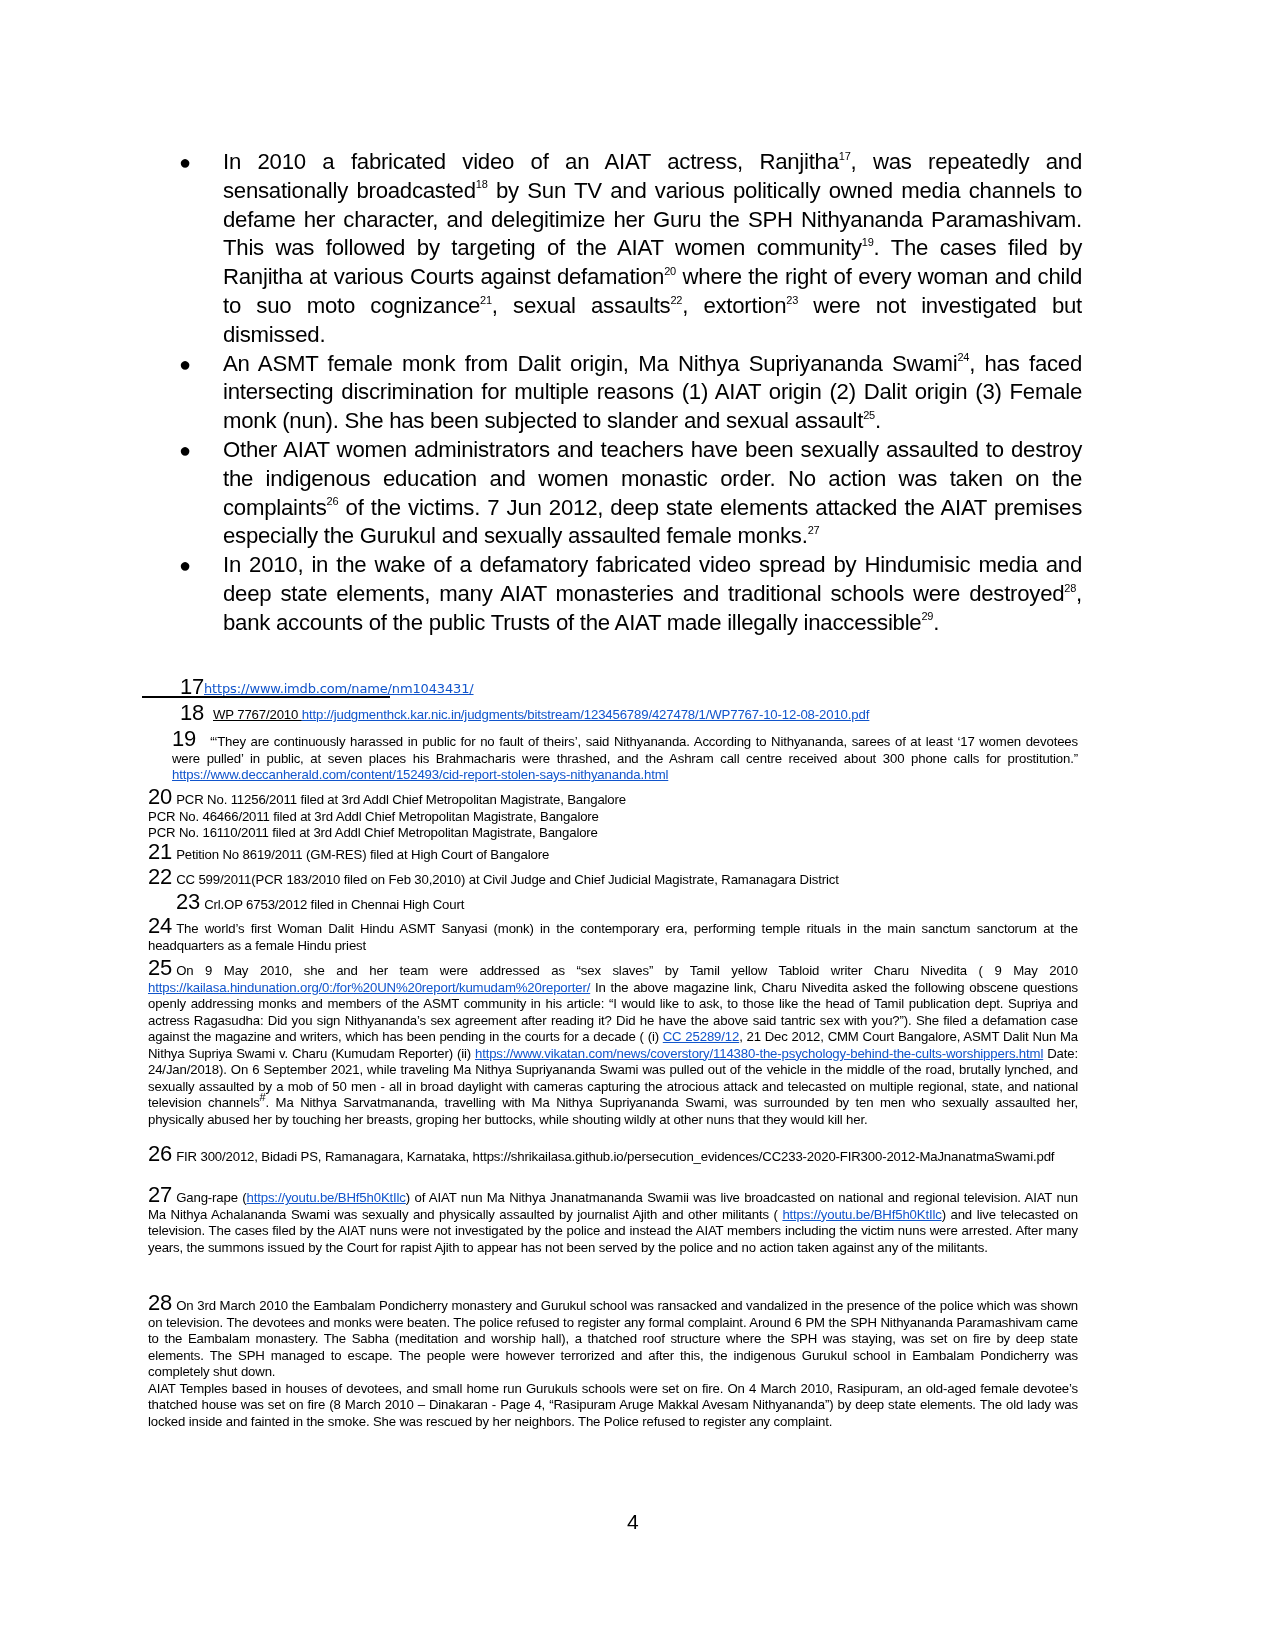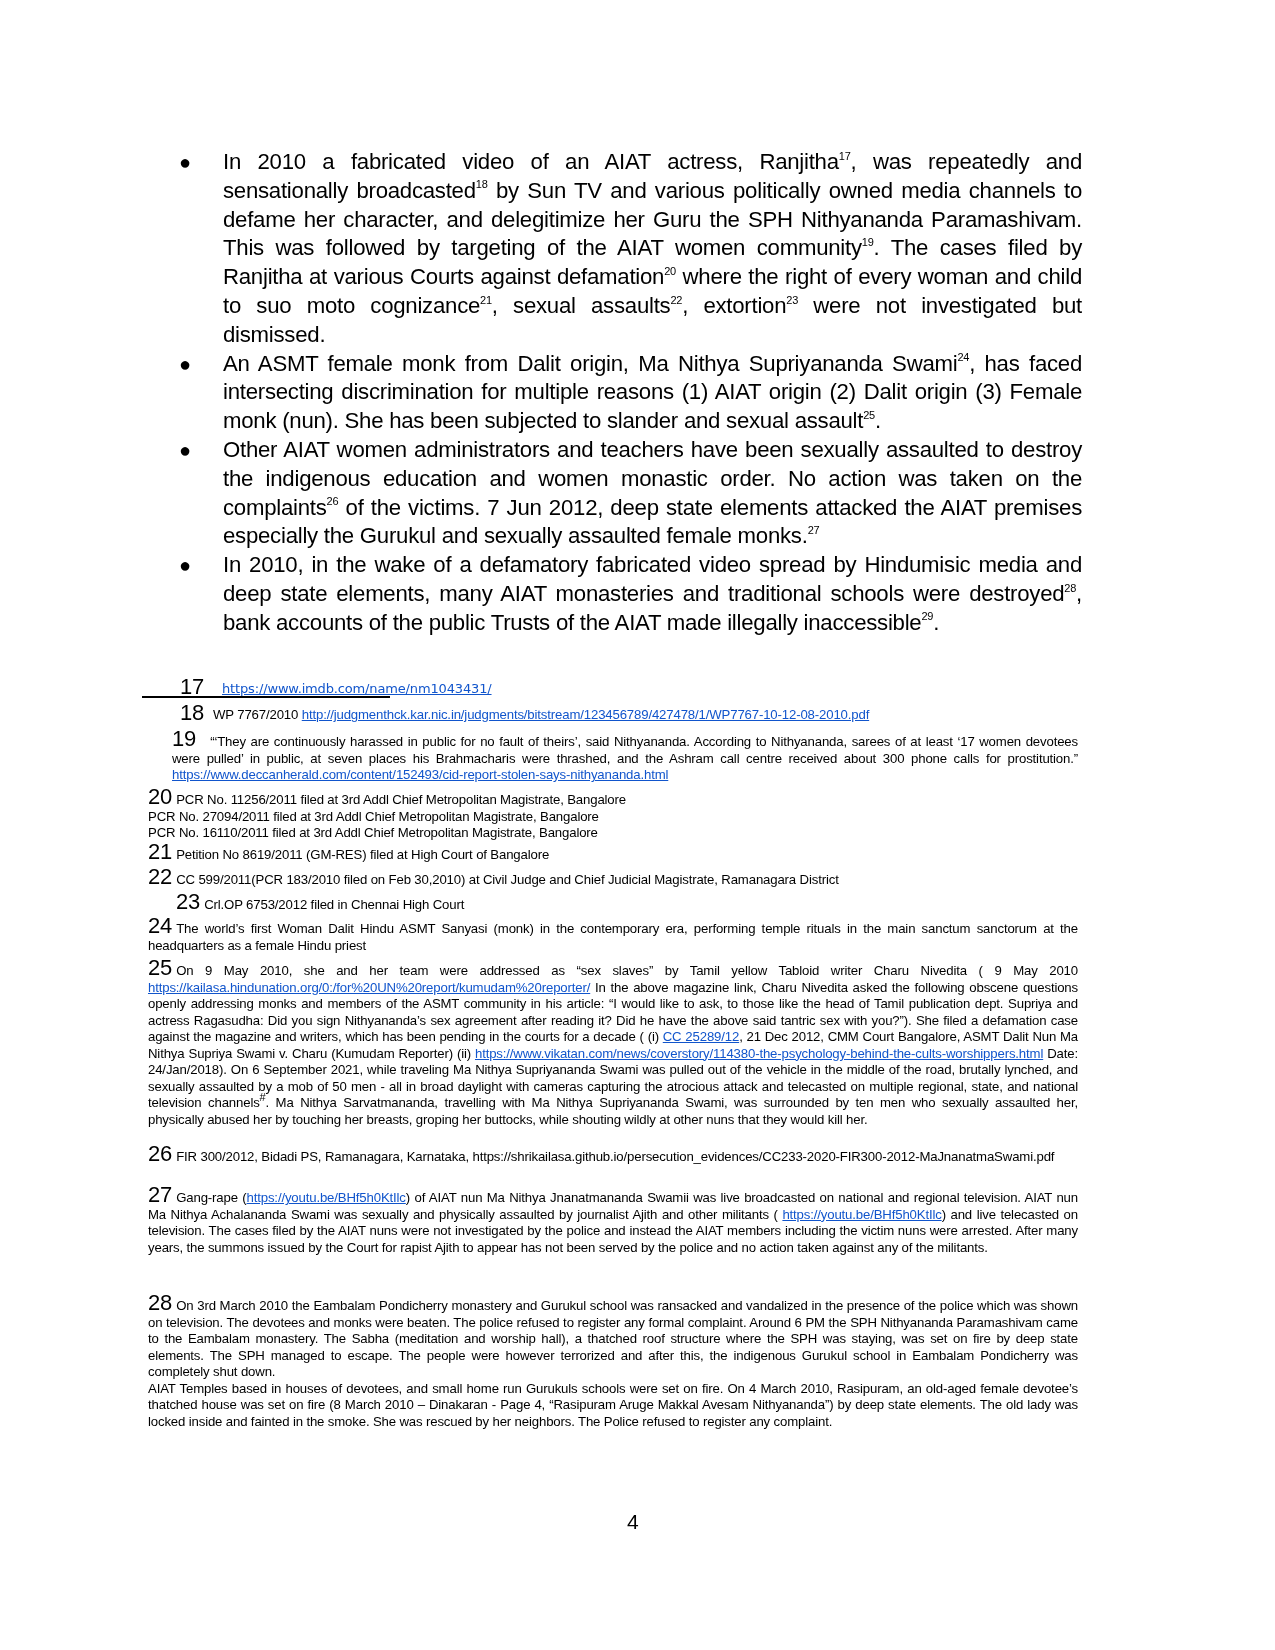--- a/index.html
+++ b/index.html
@@ -33,35 +33,35 @@
     <li><span class="dot">●</span><span class="content">In 2010 a fabricated video of an AIAT actress, Ranjitha<sup>17</sup>, was repeatedly and sensationally broadcasted<sup>18</sup> by Sun TV and various politically owned media channels to defame her character, and delegitimize her Guru the SPH Nithyananda Paramashivam. This was followed by targeting of the AIAT women community<sup>19</sup>. The cases filed by Ranjitha at various Courts against defamation<sup>20</sup> where the right of every woman and child to suo moto cognizance<sup>21</sup>, sexual assaults<sup>22</sup>, extortion<sup>23</sup> were not investigated but dismissed.</span></li>
     <li><span class="dot">●</span><span class="content">An ASMT female monk from Dalit origin, Ma Nithya Supriyananda Swami<sup>24</sup>, has faced intersecting discrimination for multiple reasons (1) AIAT origin (2) Dalit origin (3) Female monk (nun). She has been subjected to slander and sexual assault<sup>25</sup>.</span></li>
     <li><span class="dot">●</span><span class="content">Other AIAT women administrators and teachers have been sexually assaulted to destroy the indigenous education and women monastic order. No action was taken on the complaints<sup>26</sup> of the victims. 7 Jun 2012, deep state elements attacked the AIAT premises especially the Gurukul and sexually assaulted female monks.<sup>27</sup></span></li>
     <li><span class="dot">●</span><span class="content">In 2010, in the wake of a defamatory fabricated video spread by Hindumisic media and deep state elements, many AIAT monasteries and traditional schools were destroyed<sup>28</sup>, bank accounts of the public Trusts of the AIAT made illegally inaccessible<sup>29</sup>.</span></li>
   </ul>
 
   <div class="rule"></div>
 
   <div class="fn indented" style="top:676px;">
     <span class="num">17</span>
-    <span style="display:inline-block;margin-left:42px;margin-top:5px;"><span class="link imdb">https://www.imdb.com/name/nm1043431/</span></span>
+    <span style="display:inline-block;margin-left:24px;margin-top:5px;"><span class="link imdb">https://www.imdb.com/name/nm1043431/</span></span>
   </div>
 
   <div class="fn indented" style="top:702px;">
     <span class="num">18</span>
-    <span style="display:inline-block;margin-left:33px;margin-top:5px;"><span>WP 7767/2010 </span><span class="link">http://judgmenthck.kar.nic.in/judgments/bitstream/123456789/427478/1/WP7767-10-12-08-2010.pdf</span></span>
+    <span style="display:inline-block;margin-left:33px;margin-top:5px;text-decoration:underline;"><span>WP 7767/2010 </span><span class="link">http://judgmenthck.kar.nic.in/judgments/bitstream/123456789/427478/1/WP7767-10-12-08-2010.pdf</span></span>
   </div>
 
   <div class="fn" style="top:728px; left:172px; width:906px;">
     <span class="num" style="margin-right:14px;">19</span><span class="ital">“‘They are continuously harassed in public for no fault of theirs’, said Nithyananda. According to Nithyananda, sarees of at least ‘17 women devotees were pulled’ in public, at seven places his Brahmacharis were thrashed, and the Ashram call centre received about 300 phone calls for prostitution.” </span><span class="link">https://www.deccanherald.com/content/152493/cid-report-stolen-says-nithyananda.html</span>
   </div>
 
   <div class="fn" style="top:786px;">
     <div><span class="num">20</span><span>PCR No. 11256/2011 filed at 3rd Addl Chief Metropolitan Magistrate, Bangalore</span></div>
-    <div>PCR No. 27094/2011 filed at 3rd Addl Chief Metropolitan Magistrate, Bangalore</div>
+    <div>PCR No. 46466/2011 filed at 3rd Addl Chief Metropolitan Magistrate, Bangalore</div>
     <div>PCR No. 16110/2011 filed at 3rd Addl Chief Metropolitan Magistrate, Bangalore</div>
   </div>
 
   <div class="fn" style="top:841px;">
     <span class="num">21</span><span>Petition No 8619/2011 (GM-RES) filed at High Court of Bangalore</span>
   </div>
 
   <div class="fn" style="top:866px;">
     <span class="num">22</span><span>CC 599/2011(PCR 183/2010 filed on Feb 30,2010) at Civil Judge and Chief Judicial Magistrate, Ramanagara District</span>
   </div>

